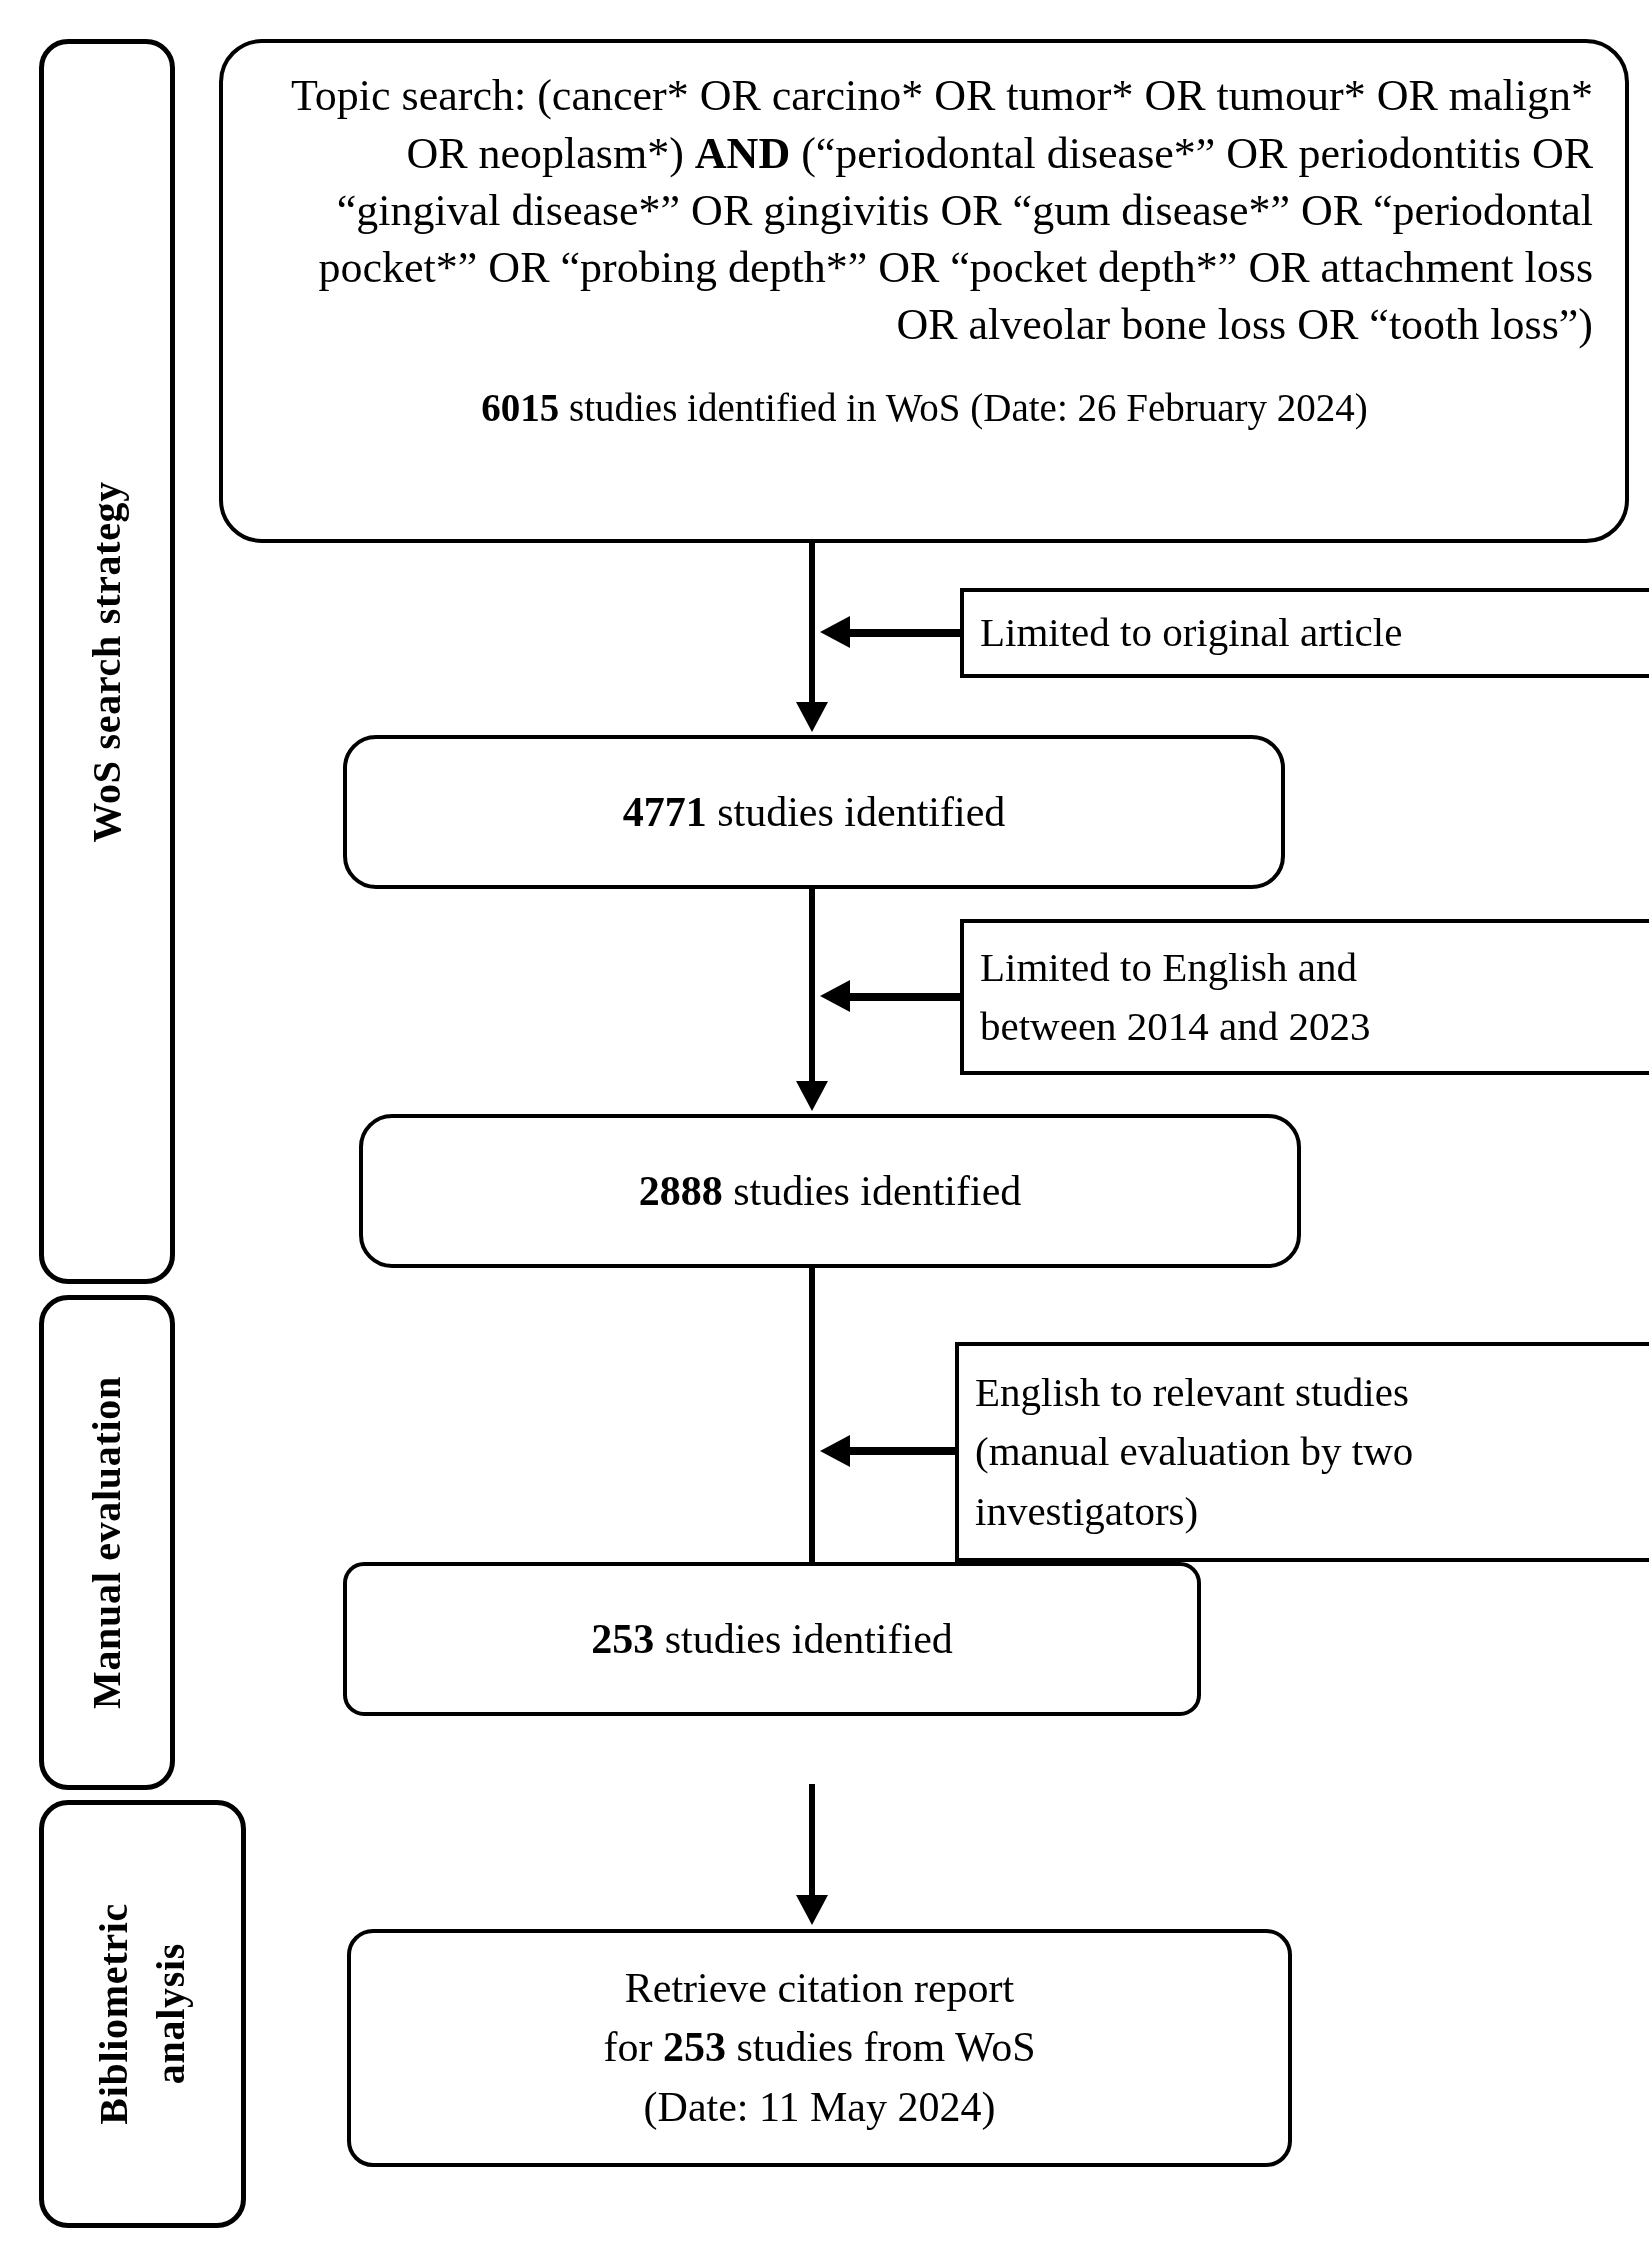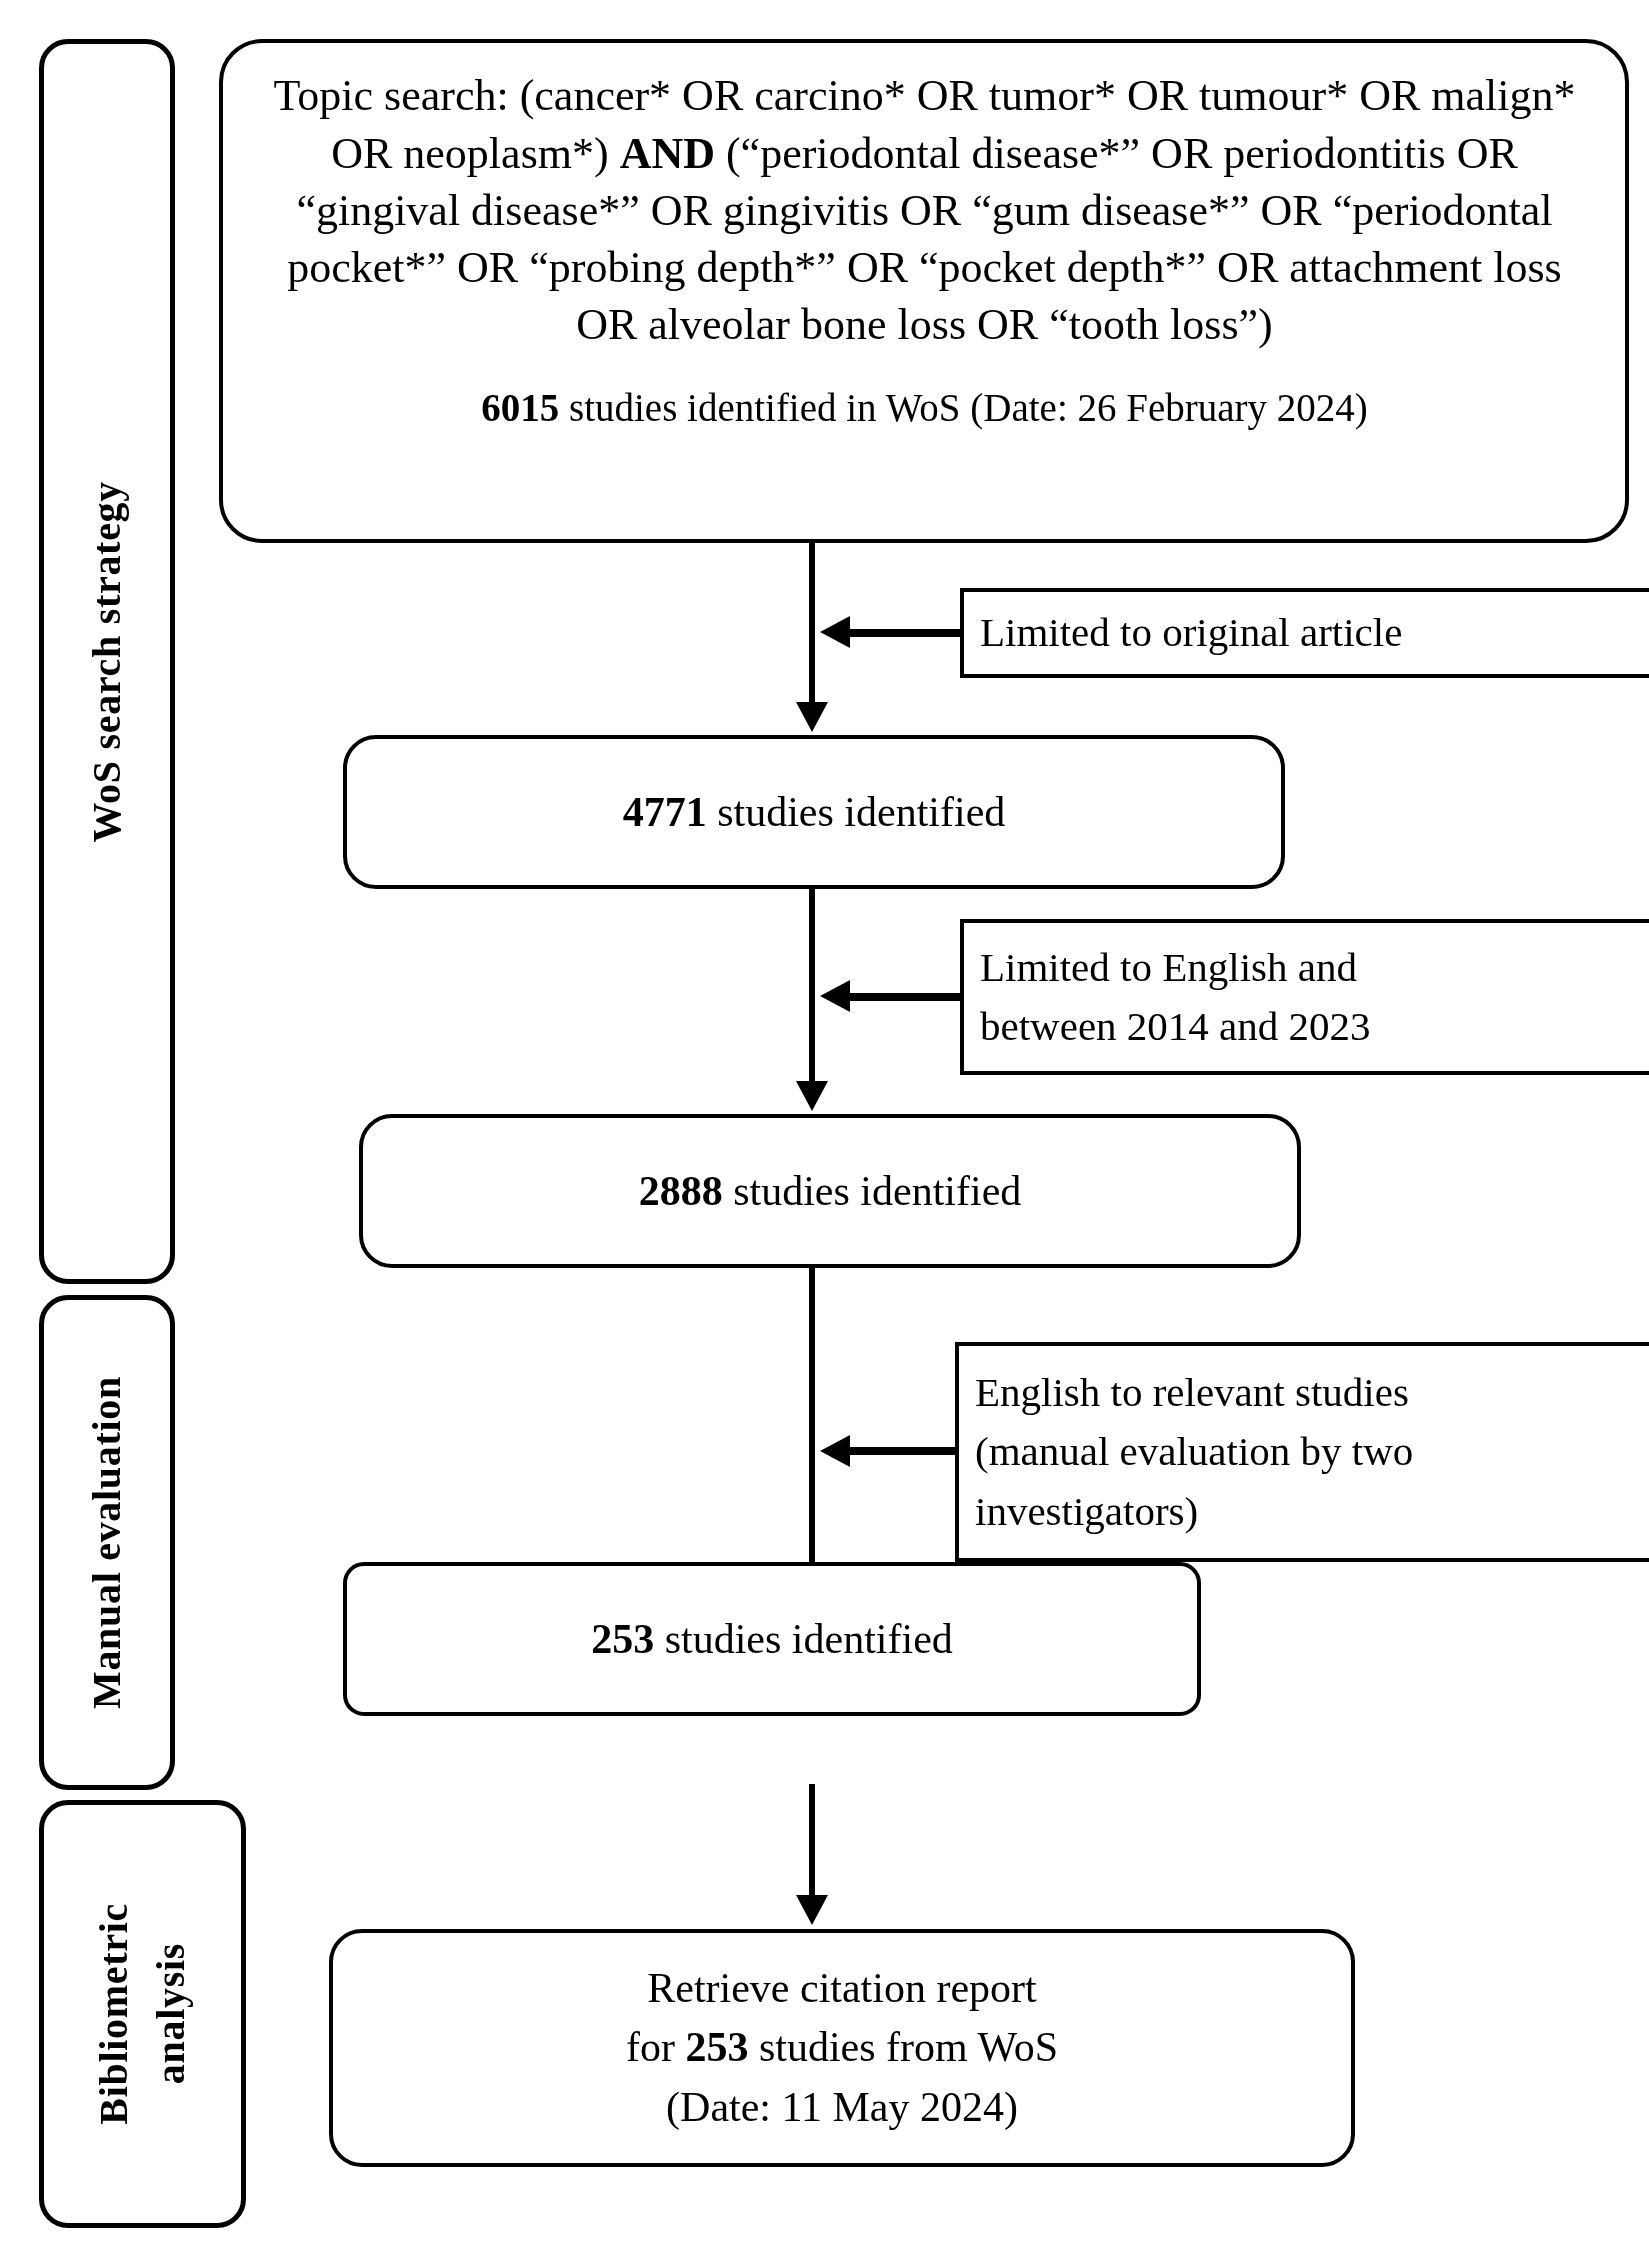--- a/index.html
+++ b/index.html
@@ -30,27 +30,27 @@
   
   .rbox{position:absolute;border:4.3px solid #000;border-radius:33px;background:#fff;
         box-sizing:border-box;display:flex;align-items:center;justify-content:center;
         text-align:center;}
   .rbox .t{font-size:42px;line-height:1.45;padding:0 20px;}
 
   
   #box-search{left:219px;top:39px;width:1410px;height:504px;border-radius:43px;
               align-items:flex-start;justify-content:flex-start;}
   #box-search .body{padding:24.4px 32px 0 33px;text-align:left;width:100%;box-sizing:border-box;}
-  #box-search .query{font-size:44px;line-height:1.30;text-align:center;}
+  #box-search .query{font-size:44px;line-height:1.30;text-align:right;}
   #box-search .count{font-size:39px;line-height:1.30;margin-top:30px;text-align:center;}
 
   #box-4771 {left:343px; top:735px; width:942px; height:154px;font-family:Liberation Serif, serif;}
   #box-2888 {left:359px; top:1114px; width:942px; height:154px;}
   #box-253  {left:343px; top:1562px; width:858px; height:154px;border-radius:21px;}
-  #box-final{left:329px; top:1929px; width:1026px; height:238px;}
+  #box-final{left:347px; top:1929px; width:945px; height:238px;border-radius:26px;}
   #box-final .t{font-size:42px;line-height:1.42;}
 
   
   .sbox{position:absolute;border:4.3px solid #000;background:#fff;box-sizing:border-box;
         display:flex;align-items:center;justify-content:flex-start;}
   .sbox .t{font-size:41px;line-height:1.45;padding:0 11.5px 0 16px;text-align:left;}
 
   #filt-article{left:960px; top:588px;  width:693px; height:90px;}
   #filt-english{left:960px; top:919px; width:698px; height:156px;}
   #filt-relevant{left:955px;top:1342px; width:698px; height:220px;}

